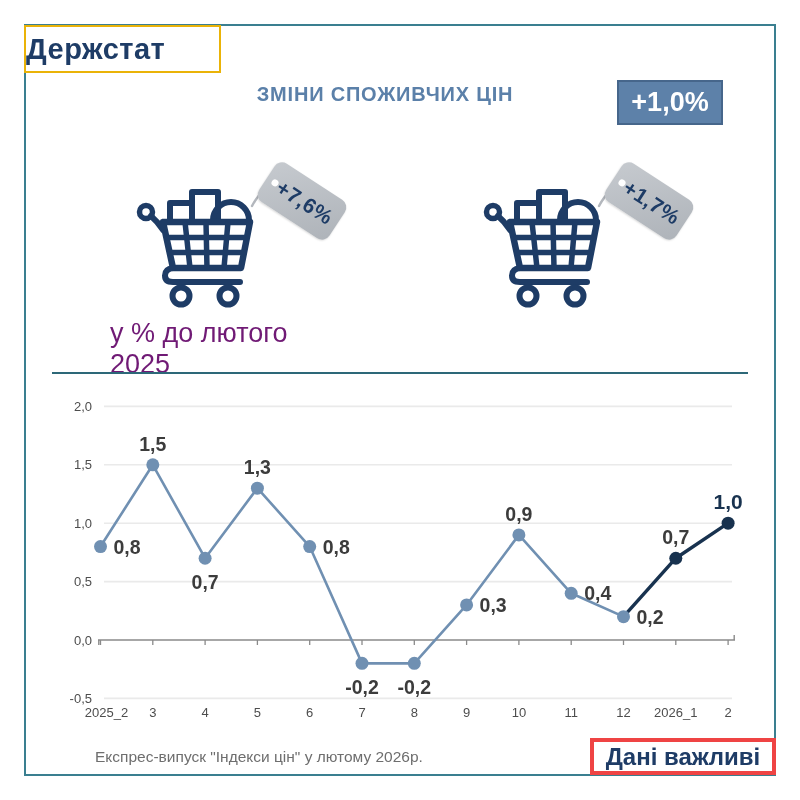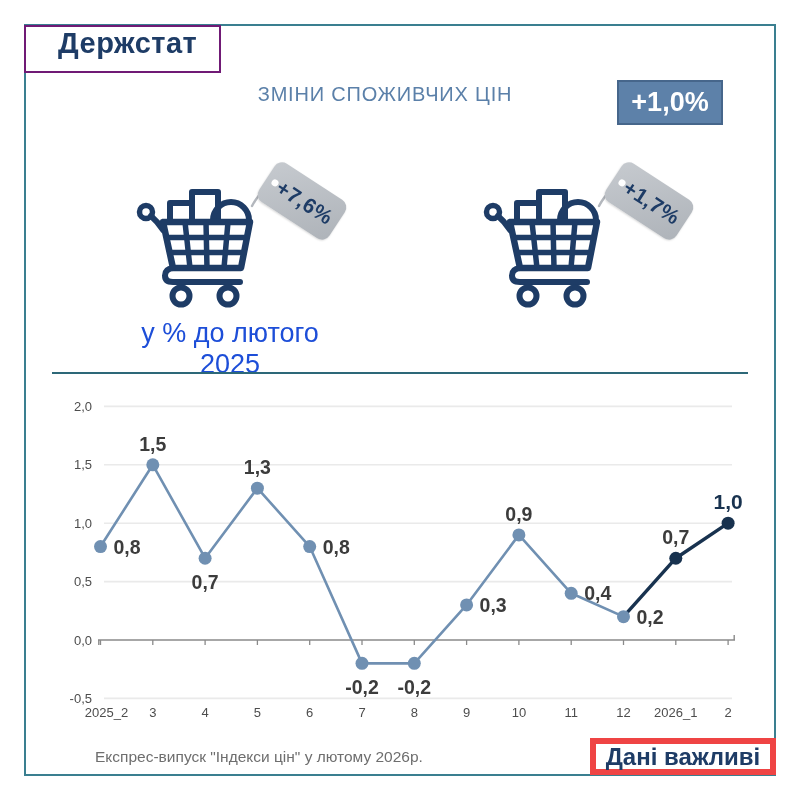--- a/index.html
+++ b/index.html
@@ -1,46 +1,46 @@
 <!DOCTYPE html>
 <html><head>
 <meta charset="utf-8">
 <style>
   * { margin:0; padding:0; box-sizing:border-box; }
   html,body { width:800px; height:800px; background:#ffffff; font-family:"Liberation Sans", sans-serif; overflow:hidden; }
   .page { position:relative; width:800px; height:800px; background:#fff; }
 
   .frame { position:absolute; left:24px; top:24px; width:752px; height:752px; border:2px solid #3a7f90; background:transparent; }
 
-  .logo-box { position:absolute; left:24px; top:25px; width:197px; height:48px; background:#fff; border:2px solid #701a75; display:flex; padding-left:32px; }
+  .logo-box { position:absolute; left:24px; top:25px; width:197px; height:48px; background:#fff; border:2px solid #eab308; display:flex; align-items:center; padding-left:0; }
   .logo-text { font-size:29px; font-weight:700; color:#1e3c66; letter-spacing:0.5px; }
 
   .header-block { position:absolute; left:160px; top:83px; width:450px; text-align:center; }
-  .header-title { font-size:20px; font-weight:400; color:#5b80a9; letter-spacing:0.8px; }
+  .header-title { font-size:20px; font-weight:700; color:#5b80a9; letter-spacing:0.8px; }
   .header-subtitle { font-size:20px; font-weight:700; color:#5b80a9; margin-top:3px; }
 
   .badge { position:absolute; left:617px; top:80px; width:106px; height:45px; background:#5d81a9; border:2px solid #46668b; display:flex; align-items:center; justify-content:center; }
   .badge-text { color:#ffffff; font-size:27px; font-weight:700; }
 
   .cell { position:absolute; width:240px; height:180px; top:172px; }
   .cell-1 { left:110px; }
   .cell-2 { left:457px; }
   .cart-svg { position:absolute; left:26px; top:14px; width:120px; height:125px; }
   .string-svg { position:absolute; left:0; top:0; width:240px; height:180px; pointer-events:none; }
   .tag { position:absolute; left:150px; top:6px; width:84px; height:46px; background:linear-gradient(135deg,#c6cacf,#aeb3b9); border-radius:9px; transform:rotate(33deg); display:flex; align-items:center; justify-content:center; box-shadow:0 1px 2px rgba(0,0,0,0.15); }
   .tag-hole { position:absolute; left:6px; top:19px; width:7px; height:7px; border-radius:50%; background:#fff; }
   .tag-text { font-size:21px; font-weight:700; color:#1e3c66; letter-spacing:0.5px; padding-left:6px; }
-  .cell-label { position:absolute; left:0; top:146px; width:100%; text-align:center; font-size:27px; font-weight:500; color:#1d4ed8; }
+  .cell-label { position:absolute; left:0; top:146px; width:100%; text-align:left; font-size:27px; font-weight:500; color:#701a75; }
 
   .divider { position:absolute; left:52px; top:372px; width:696px; height:2px; background:#2d6878; }
 
   .chart-svg { position:absolute; left:24px; top:386px; width:752px; height:348px; }
 
   .footer-note { position:absolute; left:95px; top:748px; font-size:15.5px; color:#6e6e6e; }
-  .footer-badge { position:absolute; left:590px; top:738px; width:186px; height:37px; background:#fff; border:6px solid #ef4444; display:flex; align-items:center; justify-content:center; }
+  .footer-badge { position:absolute; left:590px; top:738px; width:186px; height:37px; background:#fff; border:4px solid #ef4444; display:flex; align-items:center; justify-content:center; }
   .footer-badge-text { font-size:24px; font-weight:600; color:#1e3c66; }
 </style>
 </head>
 <body>
 
 <div class="page">
 
   <div class="frame"></div>
 
   <div class="logo-box">

